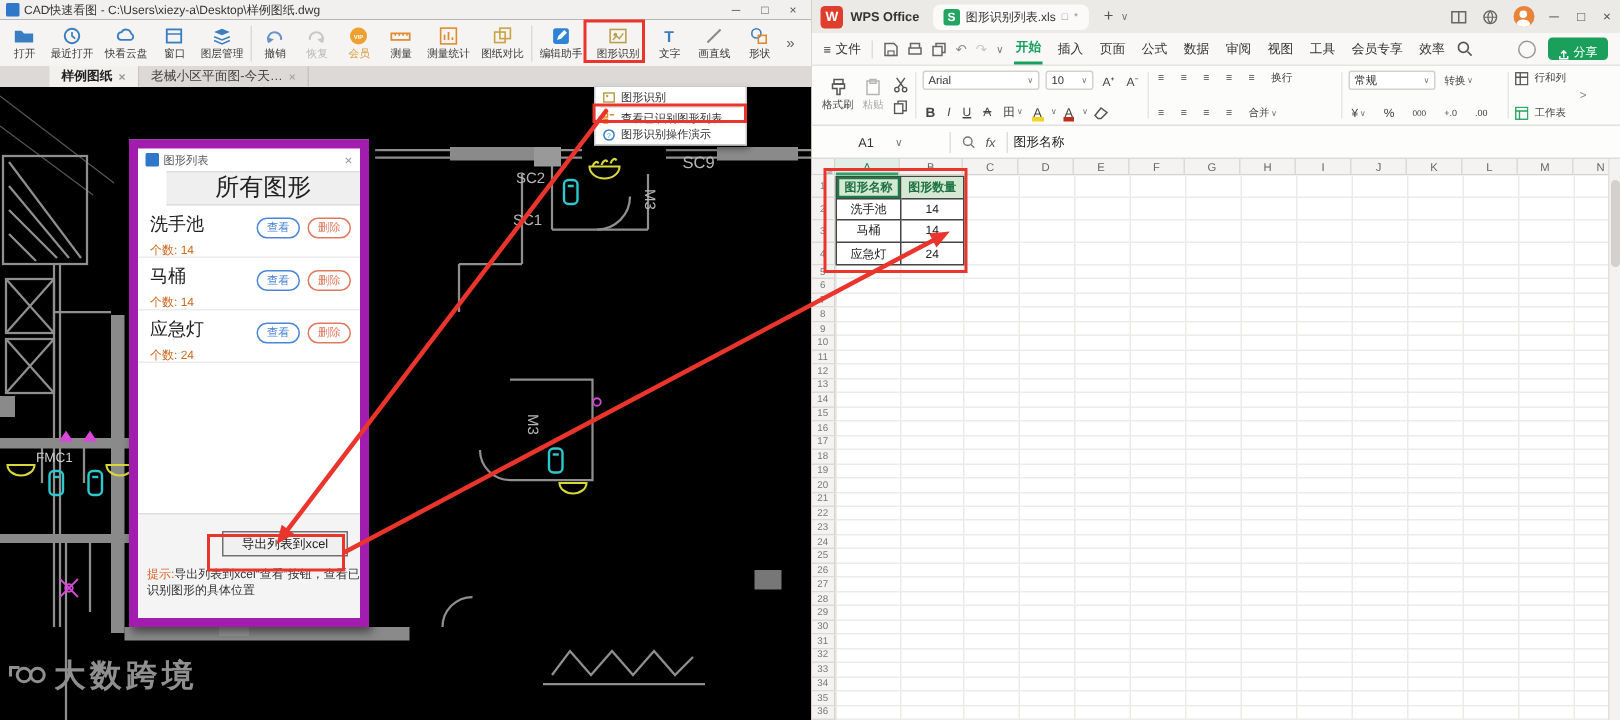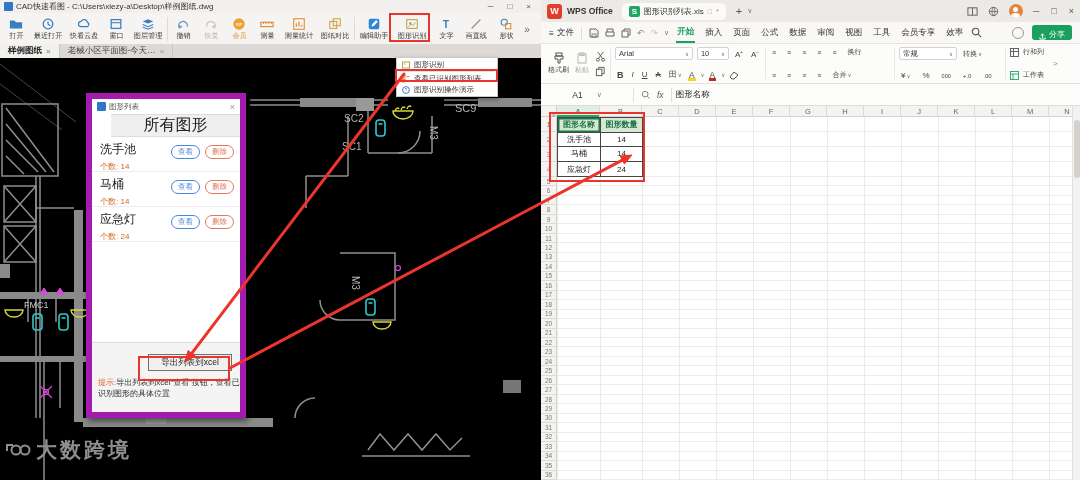--- a/index.html
+++ b/index.html
@@ -13,21 +13,21 @@
   .cad-winctrl{margin-left:auto;display:flex;gap:14px;color:#555;font-size:8px;padding-right:6px;}
   .cad-winctrl span{cursor:default;}
   .cad-toolbar{position:absolute;left:0;top:13px;width:541px;height:31px;background:#f5f4f2;display:flex;align-items:center;padding:1px 2px 0 2px;}
   .titem{display:flex;flex-direction:column;align-items:center;justify-content:center;height:29px;}
   .titem svg{width:14px;height:14px;}
   .tlabel{font-size:7.5px;color:#3a3a3a;white-space:nowrap;transform:scale(.95);}
   .w28{width:28px;}.w32{width:32px;}.w36{width:36px;text-align:center;}.w40{width:40px;}
   .dis .tlabel{color:#b9b9b9;}
   .tsep{width:1px;height:24px;background:#dddad7;margin:0 1px;}
   .tmore{font-size:10px;color:#666;width:14px;text-align:center;}
-  .cad-tabbar{position:absolute;left:0;top:44px;width:541px;height:14px;background:#dcd9d6;display:flex;}
+  .cad-tabbar{position:absolute;left:0;top:44px;width:541px;height:14px;background:#dcd9d6;display:flex;padding-left:33px;}
   .ctab{display:flex;align-items:center;gap:4px;padding:0 8px;font-size:8.5px;color:#444;border-right:1px solid #c8c5c2;background:#dcd9d6;}
   .ctab.active{background:#f3f1ee;font-weight:bold;color:#222;}
   .ctab .x{color:#999;font-size:8px;}
   .cad-canvas{position:absolute;left:0;top:58px;width:541px;height:422px;background:#000;}
   .watermark{position:absolute;left:4px;top:378px;display:flex;align-items:center;gap:4px;color:#8f8f8f;}
   .watermark .wm-text{font-size:21px;font-weight:bold;letter-spacing:3px;}
 
   
   .cad-menu{position:absolute;left:396px;top:57px;width:102px;background:#fff;border:1px solid #c9c9c9;box-shadow:1px 2px 4px rgba(0,0,0,.4);z-index:30;padding:1px 0;}
   .cmi{display:flex;align-items:center;gap:4px;height:11px;padding:0 5px;font-size:7.5px;color:#333;}

